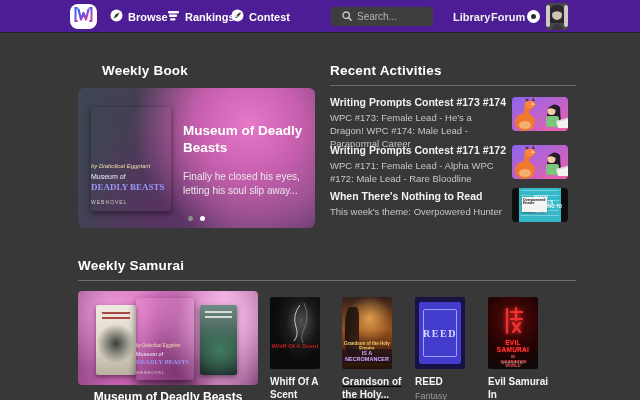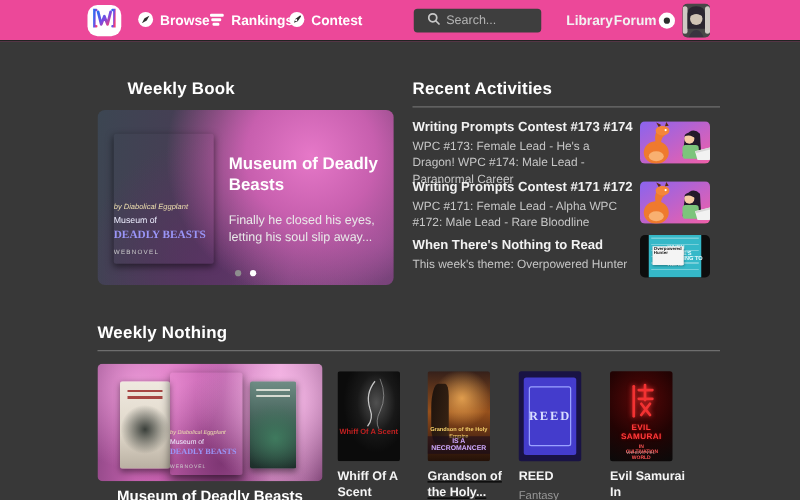--- a/index.html
+++ b/index.html
@@ -5,21 +5,21 @@
   * { margin:0; padding:0; box-sizing:border-box; }
   html,body { width:640px; height:400px; }
   body {
     position:relative; overflow:hidden;
     background:#383838;
     font-family:"Liberation Sans", sans-serif;
     -webkit-font-smoothing:antialiased;
   }
 
   
-  .navbar { position:absolute; inset:0 0 auto 0; height:33px; background:#ec4899; border-bottom:1px solid #222; z-index:10; }
+  .navbar { position:absolute; inset:0 0 auto 0; height:33px; background:#4c1d95; border-bottom:1px solid #222; z-index:10; }
   .logo-btn { position:absolute; left:70px; top:4px; width:27px; height:25px; background:#ffffff; border-radius:8px; display:flex; align-items:center; justify-content:center; cursor:pointer; }
   .nav-item { position:absolute; top:0; height:33px; display:flex; align-items:center; gap:5px; color:#ffffff; font-size:11px; font-weight:bold; cursor:pointer; }
   .nav-browse { left:110px; } .nav-rankings { left:167px; } .nav-create { left:231px; }
   .nav-link { position:absolute; top:0; height:33px; display:flex; align-items:center; color:#f2f2f2; font-size:11px; font-weight:bold; cursor:pointer; }
   .nav-library { left:453px; } .nav-forum { left:491px; }
   .search-box { position:absolute; left:331px; top:7px; width:102px; height:19px; background:#3e3e3e; border-radius:3px; display:flex; align-items:center; gap:5px; padding:0 11px; cursor:text; }
   .search-box span { color:#b3b3b3; font-size:10px; }
   .mode-toggle { position:absolute; left:527px; top:10px; width:13px; height:13px; background:#ffffff; border-radius:50%; display:flex; align-items:center; justify-content:center; cursor:pointer; }
   .mode-toggle i { display:block; width:5px; height:5px; background:#2d2d2d; border-radius:50%; }
   .avatar { position:absolute; left:546px; top:3px; width:22px; height:27px; border-radius:4px; overflow:hidden; background:#4a4a4a; cursor:pointer; }
@@ -298,21 +298,21 @@
   <div class="thumb thumb-op" style="top:-2px;">
     <div class="op-teal"></div>
     <div class="op-rows"></div>
     <div class="op-sub">WHEN THERE'S NOTHING TO READ</div>
     <div class="op-box">
       <span>Overpowered Hunter</span>
     </div>
   </div>
 </div>
 
-<div class="h-sec" style="left:78px; top:258px;">Weekly Nothing</div>
+<div class="h-sec" style="left:78px; top:258px;">Weekly Samurai</div>
 <div class="divider" style="left:78px; top:280px; width:498px;"></div>
 
 <div class="wf-card">
   <div class="wf-mini wf-mini-left">
       <i></i>
     </div>
   <div class="wf-mini wf-mini-right">
       <i></i>
     </div>
   <div class="wf-mini wf-mini-center mdb-cover">

